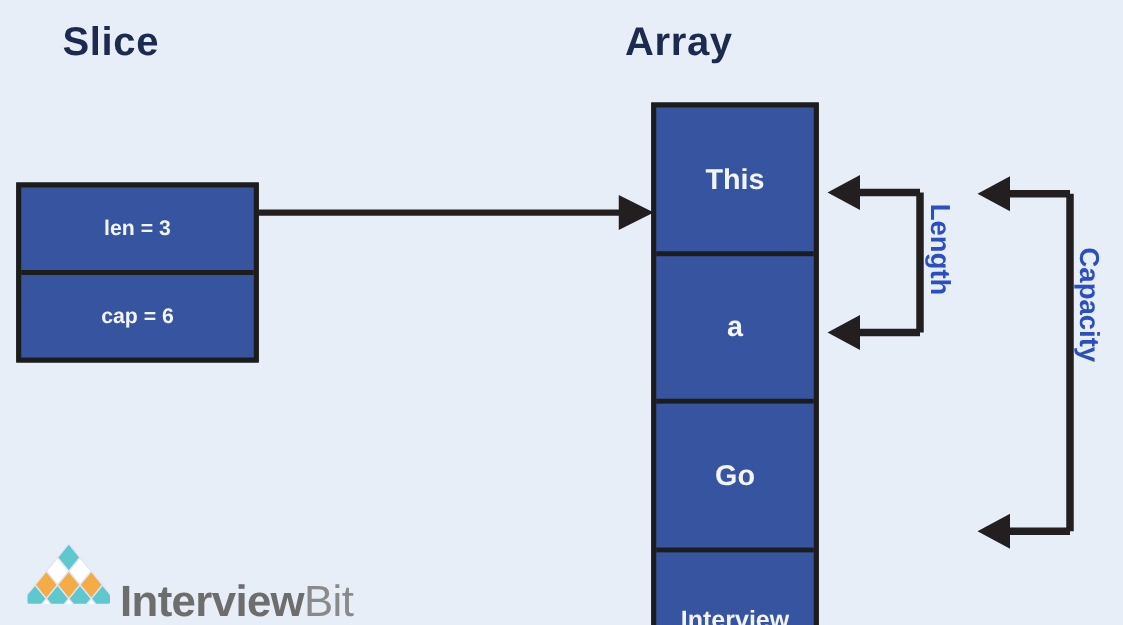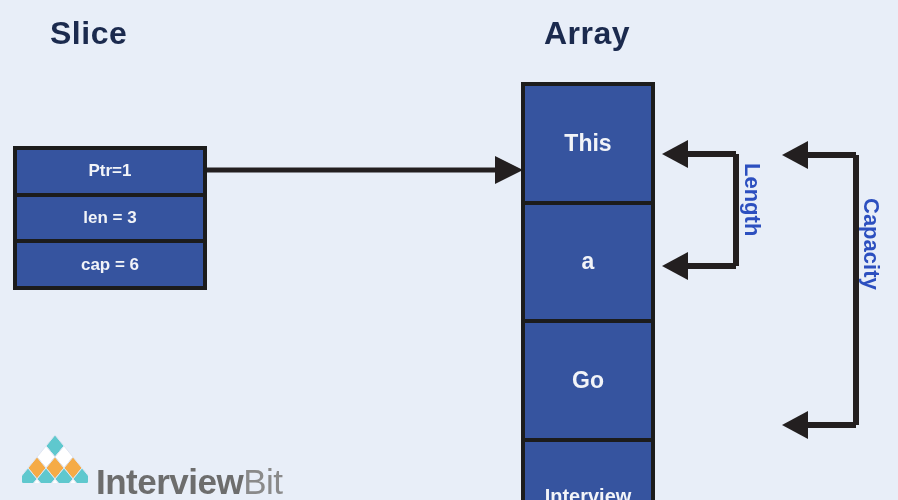--- a/index.html
+++ b/index.html
@@ -23,21 +23,21 @@
   
   .title {
     position: absolute;
     color: #1b2a4e;
     font-size: 32px;
     font-weight: bold;
     letter-spacing: 0.5px;
     white-space: nowrap;
   }
   #slice-title { left: 50px; top: 15px; }
-  #array-title { left: 544px; top: 15px; }
+  #array-title { left: 500px; top: 15px; }
 
   
   .struct-box {
     position: absolute;
     border: 4px solid #1c1c1c;
     background: #1c1c1c;
     box-sizing: border-box;
     display: flex;
     flex-direction: column;
   }
@@ -124,21 +124,20 @@
 </style>
 </head>
 <body>
 
 <div id="canvas">
 
   <div class="title" id="slice-title">Slice</div>
   <div class="title" id="array-title">Array</div>
 
   <div class="struct-box" id="slice-box">
-    <div class="cell">Ptr=1</div>
     <div class="cell">len = 3</div>
     <div class="cell">cap = 6</div>
   </div>
 
   <svg id="pointer-arrow" viewBox="0 0 320 45" xmlns="http://www.w3.org/2000/svg">
     <line x1="2" y1="22" x2="292" y2="22" stroke="#231f20" stroke-width="5"></line>
     <polygon points="290,8 318,22 290,36" fill="#231f20"></polygon>
   </svg>
 
   <svg class="bracket" id="length-bracket" viewBox="0 0 90 140" xmlns="http://www.w3.org/2000/svg">

